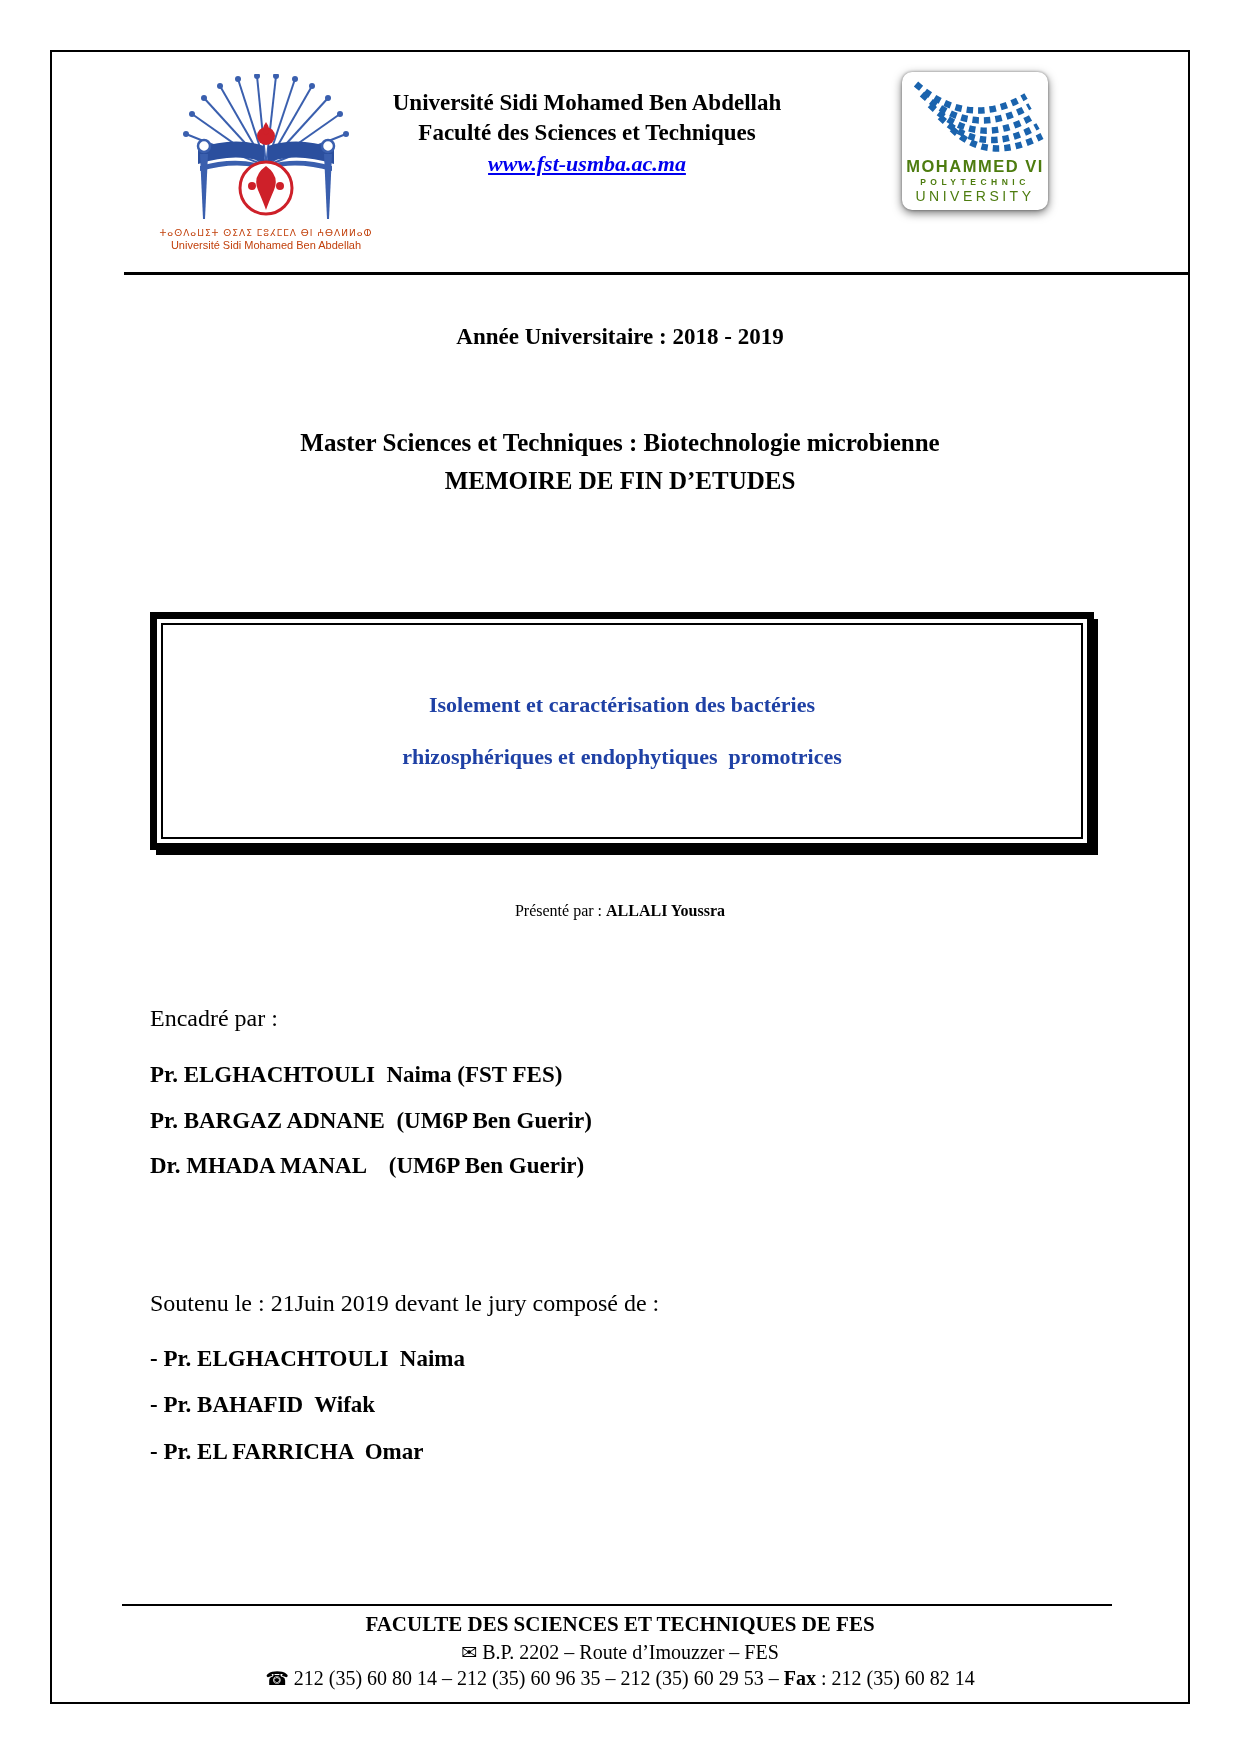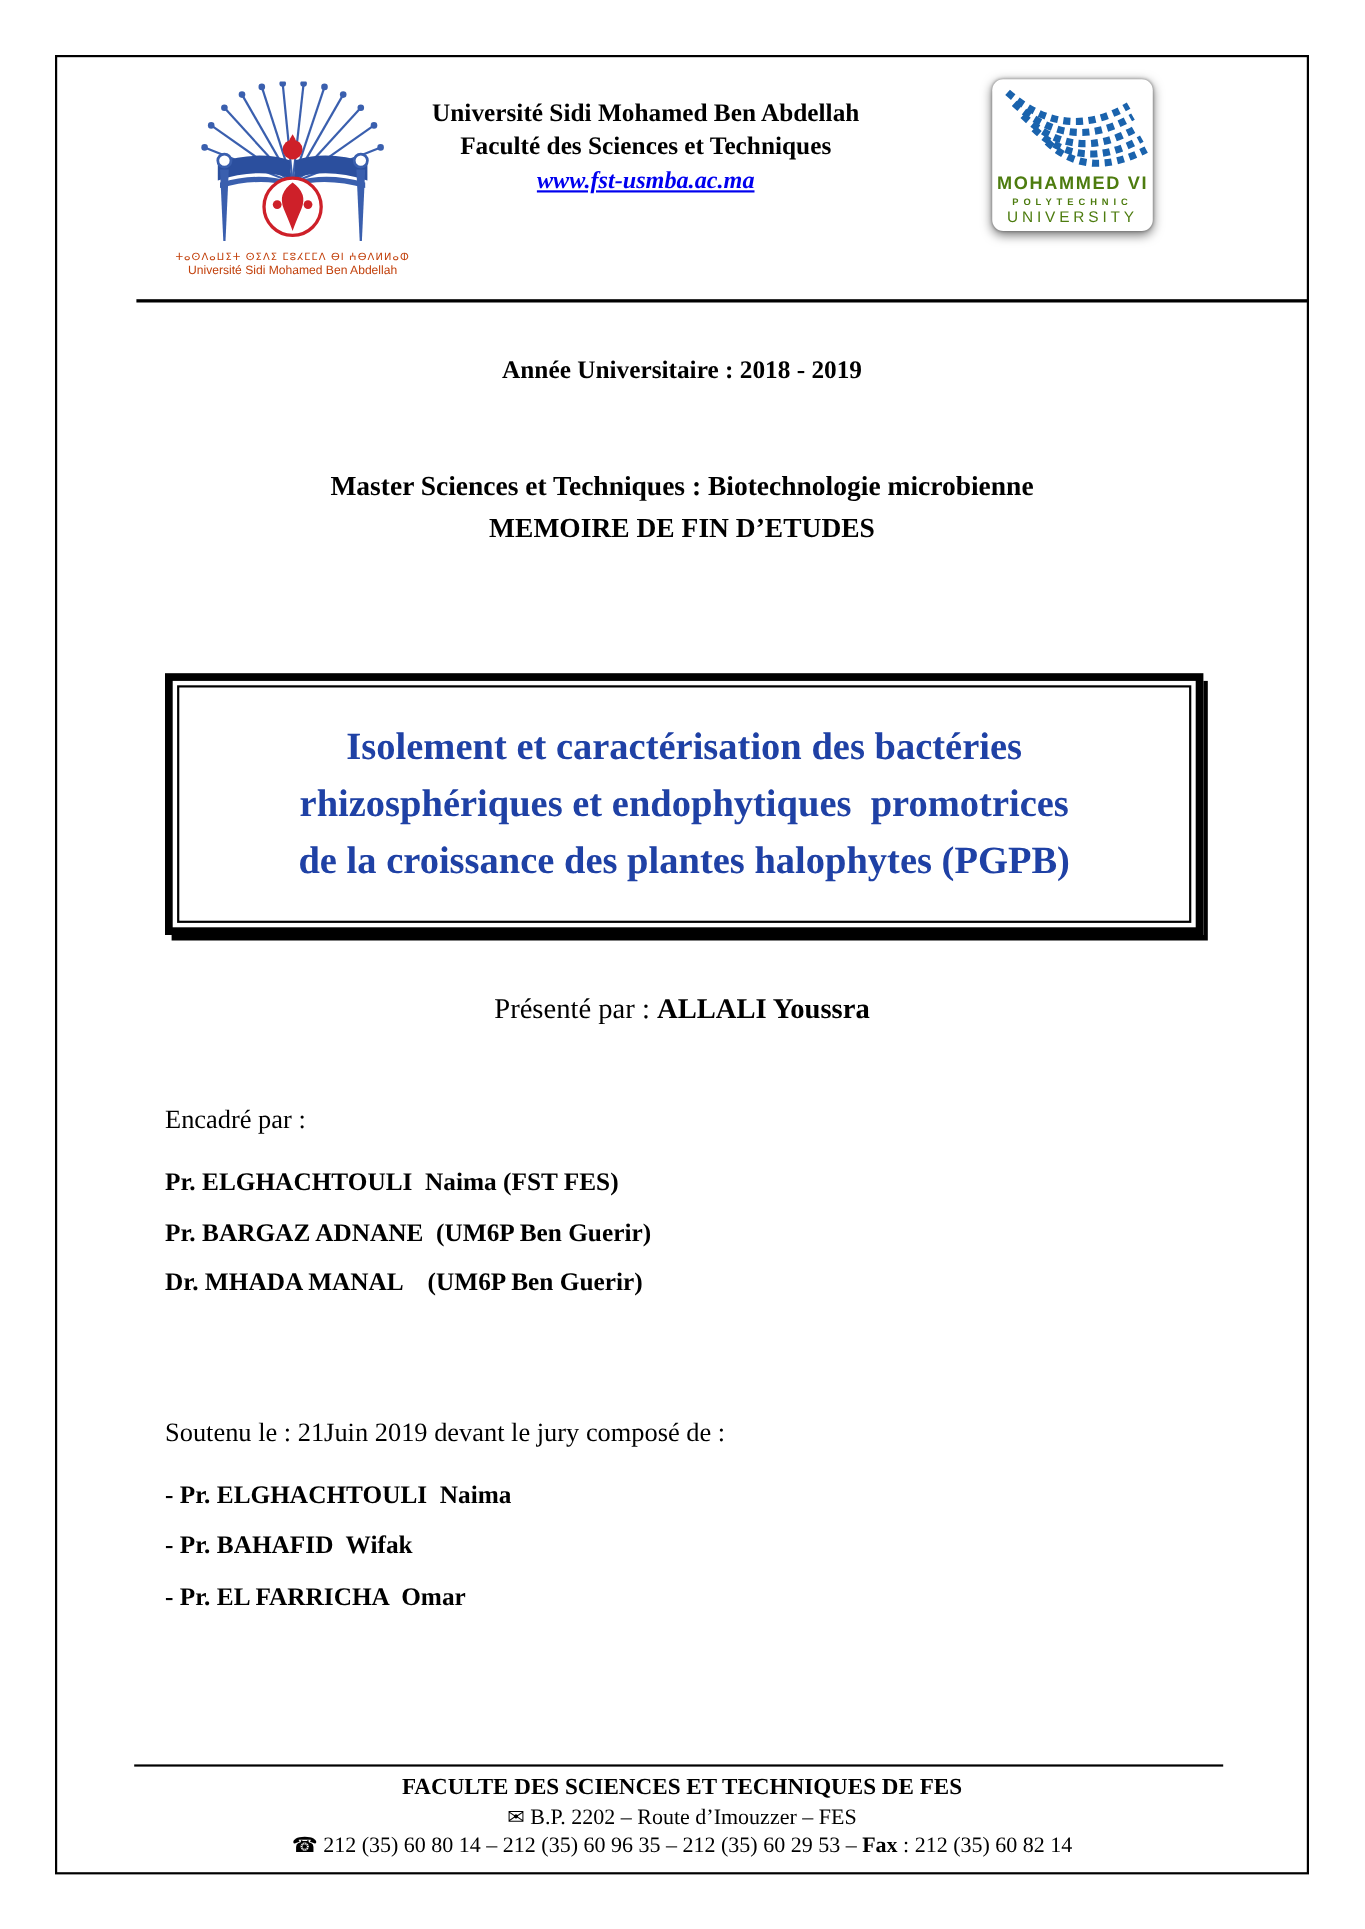--- a/index.html
+++ b/index.html
@@ -49,23 +49,23 @@
     position:absolute; left:98px; top:560px; width:944px; height:238px;
     border:7px solid #000; padding:4px;
     box-shadow:5px 6px 0 -1px #000;
     background:#fff;
   }
   .title-box-inner {
     width:100%; height:100%; border:2px solid #000;
     display:flex; flex-direction:column; justify-content:center;
     text-align:center;
   }
-  .title-line { font-size:35px; font-weight:bold; color:#1f41a5; line-height:52px; white-space:pre-wrap; }
+  .title-line { font-size:22px; font-weight:bold; color:#1f41a5; line-height:52px; white-space:pre-wrap; }
 
-  .presente { top:850px; font-size:26px; }
+  .presente { top:850px; font-size:16px; }
   .presente b { font-weight:bold; }
 
   .left-block { position:absolute; left:98px; font-size:24px; }
   .encadre { top:953px; }
   .sup-line { position:absolute; left:98px; font-size:23px; font-weight:bold; }
   .sup-0 { top:1010px; } .sup-1 { top:1056px; } .sup-2 { top:1101px; }
 
   .soutenu { top:1238px; }
   .jury-line { position:absolute; left:98px; font-size:23px; font-weight:bold; }
   .jury-0 { top:1294px; } .jury-1 { top:1340px; } .jury-2 { top:1387px; }
@@ -164,21 +164,20 @@
 
     <div class="centered annee">Année Universitaire : 2018 - 2019</div>
 
     <div class="centered master-line">Master Sciences et Techniques : Biotechnologie microbienne</div>
     <div class="centered memoire-line">MEMOIRE DE FIN D’ETUDES</div>
 
     <div class="title-box">
       <div class="title-box-inner">
         <div class="title-line">Isolement et caractérisation des bactéries</div>
         <div class="title-line">rhizosphériques et endophytiques  promotrices</div>
-        <div class="title-line">de la croissance des plantes halophytes (PGPB)</div>
       </div>
     </div>
 
     <div class="centered presente pre"><span>Présenté par : </span><b>ALLALI Youssra</b></div>
 
     <div class="left-block encadre">Encadré par :</div>
     <div class="sup-line sup-0 pre">Pr. ELGHACHTOULI  Naima (FST FES)</div>
     <div class="sup-line sup-1 pre">Pr. BARGAZ ADNANE  (UM6P Ben Guerir)</div>
     <div class="sup-line sup-2 pre">Dr. MHADA MANAL    (UM6P Ben Guerir)</div>
 

